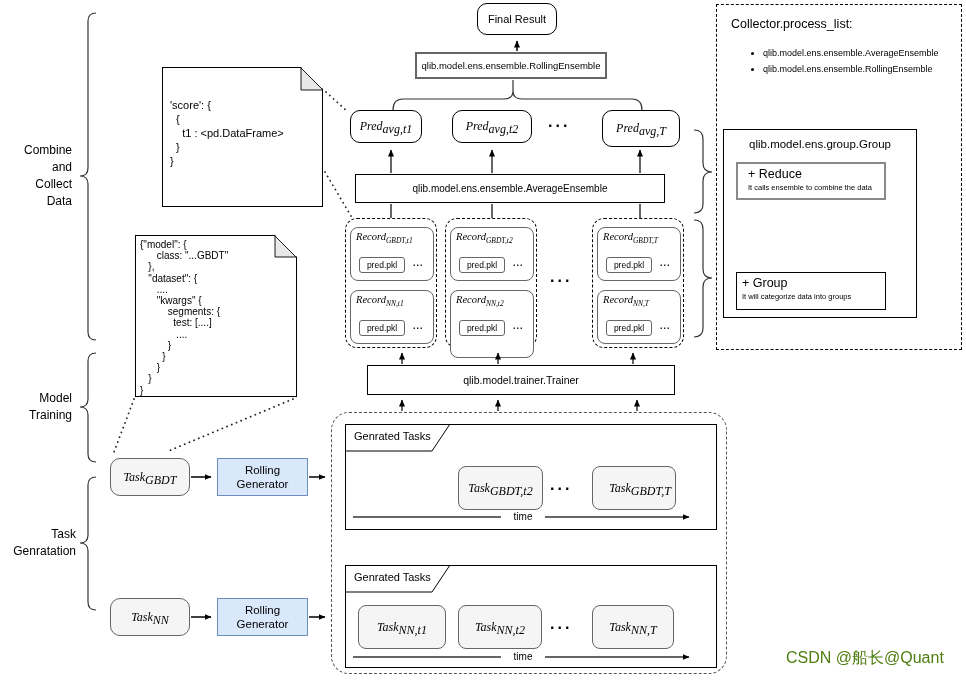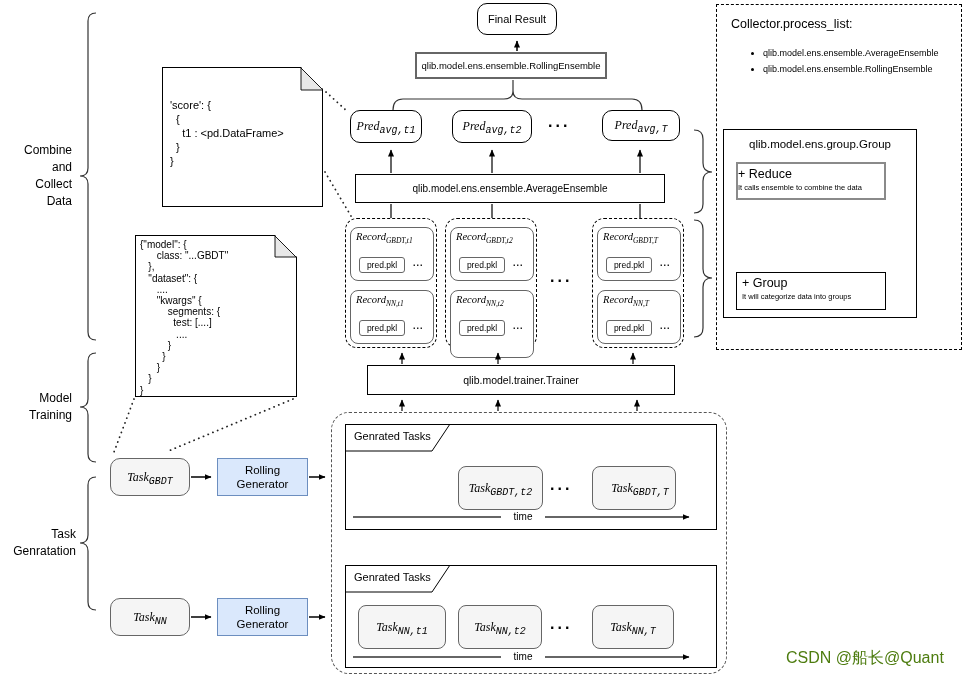--- a/index.html
+++ b/index.html
@@ -4,21 +4,21 @@
 <style>
   html,body{margin:0;padding:0;background:#fff;}
   #canvas{position:relative;width:966px;height:680px;background:#fff;overflow:hidden;
           font-family:"Liberation Sans",sans-serif;color:#000;}
   .abs{position:absolute;}
   .box{position:absolute;border:1px solid #000;background:#fff;display:flex;
        align-items:center;justify-content:center;text-align:center;box-sizing:border-box;}
   .r8{border-radius:8px;}
   .r10{border-radius:10px;}
   .math{font-family:"Liberation Serif",serif;font-style:italic;font-size:12px;white-space:nowrap;}
-  .math sub{font-size:10px;line-height:0;font-family:Liberation Mono, monospace;}
+  .math sub{font-size:12px;line-height:0;}
   .math-sm{font-family:"Liberation Serif",serif;font-style:italic;font-size:10.5px;white-space:nowrap;}
   .math-sm sub{font-size:7.5px;line-height:0;}
   .dots{position:absolute;font-weight:bold;font-size:16px;letter-spacing:3px;font-family:"Liberation Sans",sans-serif;}
   .rec-group{position:absolute;border:1.2px dashed #000;border-radius:12px;background:transparent;box-sizing:border-box;}
   .rec-box{position:absolute;border:1.5px solid #666;border-radius:8px;background:#fff;box-sizing:border-box;}
   .rec-title{position:absolute;left:5px;top:3px;}
   .chip{position:absolute;border:1px solid #666;border-radius:3px;background:#fff;
         font-size:8.5px;display:flex;align-items:center;justify-content:center;box-sizing:border-box;text-align:center;}
   .chip-dots{position:absolute;font-size:9px;letter-spacing:1px;font-weight:bold;}
   .task-chip{background:#f5f5f5;border:1px solid #666;}
@@ -106,21 +106,21 @@
     <span>qlib.model.ens.ensemble.RollingEnsemble</span>
   </div>
 
   <div class="box r10" style="left:350px;top:110px;width:72px;height:33px;">
     <span class="math"><span>Pred</span><sub>avg,t1</sub></span>
   </div>
   <div class="box r10" style="left:452px;top:110px;width:80px;height:33px;">
     <span class="math"><span>Pred</span><sub>avg,t2</sub></span>
   </div>
   <div class="dots" style="left:548px;top:113px;">...</div>
-  <div class="box r10" style="left:602px;top:110px;width:78px;height:31px;">
+  <div class="box r10" style="left:602px;top:110px;width:78px;height:37px;">
     <span class="math"><span>Pred</span><sub>avg,T</sub></span>
   </div>
 
   <div class="box" style="left:355px;top:174px;width:310px;height:29px;font-size:10px;">
     <span>qlib.model.ens.ensemble.AverageEnsemble</span>
   </div>
 
   <div class="rec-group" style="left:345px;top:218px;width:92px;height:130px;">
     <div class="rec-box" style="left:4px;top:8px;width:84px;height:54px;">
       <span class="rec-title math-sm"><span>Record</span><sub>GBDT,t1</sub></span>
@@ -238,21 +238,21 @@
 Genratation</div>
 
   <div class="panel" style="left:716px;top:4px;width:246px;height:346px;">
     <div class="abs" style="left:14px;top:12px;font-size:12.5px;">Collector.process_list:</div>
     <ul class="abs" style="left:32px;top:40px;margin:0;padding-left:14px;font-size:9px;line-height:16px;">
       <li>qlib.model.ens.ensemble.AverageEnsemble</li>
       <li>qlib.model.ens.ensemble.RollingEnsemble</li>
     </ul>
     <div class="abs" style="left:6px;top:124px;width:194px;height:189px;border:1px solid #000;background:#fff;box-sizing:border-box;">
       <div class="abs" style="left:0;top:8px;width:100%;text-align:center;font-size:11.5px;">qlib.model.ens.group.Group</div>
-      <div class="abs" style="left:12px;top:32px;width:150px;height:38px;border:2px solid #8a8a8a;background:#fff;box-sizing:border-box;padding:3px 0;">
+      <div class="abs" style="left:12px;top:32px;width:150px;height:38px;border:2px solid #8a8a8a;background:#fff;box-sizing:border-box;padding:3px 10px;">
         <div style="font-size:12.5px;">+ Reduce</div>
         <div style="font-size:7.5px;margin-top:2px;">It calls ensemble to combine the data</div>
       </div>
       <div class="abs" style="left:12px;top:142px;width:150px;height:38px;border:1px solid #000;background:#fff;box-sizing:border-box;padding:3px 5px;">
         <div style="font-size:12.5px;">+ Group</div>
         <div style="font-size:7.5px;margin-top:2px;">It will categorize data into groups</div>
       </div>
     </div>
   </div>
 

